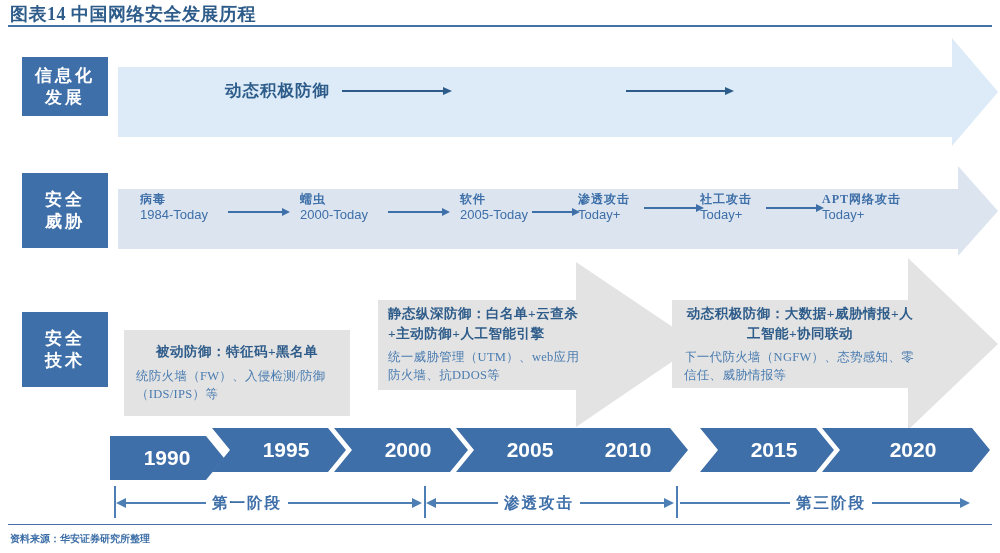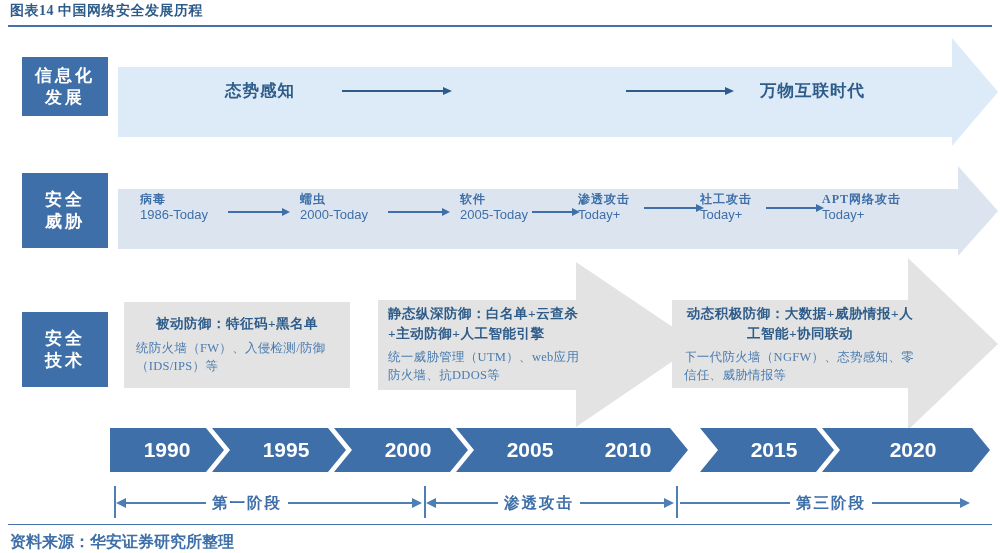--- a/index.html
+++ b/index.html
@@ -8,35 +8,35 @@
     background:#ffffff;
     font-family:"Liberation Serif","DejaVu Serif",serif;
     position:relative;
     overflow:hidden;
   }
   .page{position:absolute;left:0;top:0;width:1000px;height:553px;}
 
   
   .title{
     position:absolute;left:10px;top:2px;
-    font-size:14px;font-weight:bold;color:#2E5C8A;
+    font-size:18px;font-weight:bold;color:#2E5C8A;
     letter-spacing:0.5px;
     font-family:"Liberation Serif","DejaVu Serif",serif;
   }
   .rule-top{
     position:absolute;left:8px;top:25px;width:984px;height:2px;
     background:#4472A8;
   }
   .rule-bottom{
     position:absolute;left:8px;top:524px;width:984px;height:1px;
     background:#4472A8;
   }
   .source{
     position:absolute;left:10px;top:532px;
-    font-size:16px;color:#3E6FA8;font-weight:bold;
+    font-size:10px;color:#3E6FA8;font-weight:bold;
     font-family:"Liberation Serif","DejaVu Serif",serif;
   }
 
   
   .rowlabel{
     position:absolute;
     background:#3F6FA8;
     color:#ffffff;
     display:flex;align-items:center;justify-content:center;
     text-align:center;
@@ -122,20 +122,21 @@
     border-top:4px solid transparent;
     border-bottom:4px solid transparent;
     border-left:8px solid #3E6FA8;
   }
 
   
   .tech-plain{
     position:absolute;background:#E3E3E3;
     box-sizing:border-box;
     padding:12px 12px 8px 12px;
+    margin-top:28px;
   }
   .tech-arrow{
     position:absolute;
   }
   .tech-arrow svg{position:absolute;left:0;top:0;}
   .tech-arrow .txt{position:absolute;box-sizing:border-box;}
   .tech-h{
     font-size:13.5px;font-weight:bold;color:#2E5C8A;
     letter-spacing:0.5px;line-height:1.45;
     font-family:"Liberation Serif","DejaVu Serif",serif;
@@ -157,20 +158,21 @@
     font-family:"Liberation Sans","DejaVu Sans",sans-serif;
     display:flex;align-items:center;justify-content:center;
     box-sizing:border-box;
   }
   .chev.mid{
     clip-path:polygon(0 0, calc(100% - 18px) 0, 100% 50%, calc(100% - 18px) 100%, 0 100%, 18px 50%);
     padding-left:14px;
   }
   .chev.first{
     clip-path:polygon(0 0, calc(100% - 18px) 0, 100% 50%, calc(100% - 18px) 100%, 0 100%);
+    margin-top:8px;
   }
 
   
   .phase-wrap{position:absolute;top:478px;height:34px;}
   .phase-line{
     position:absolute;top:16px;height:1.6px;background:#4D7FB5;
   }
   .vtick{position:absolute;width:1.8px;background:#4D7FB5;}
   .arrowL{
     position:absolute;width:0;height:0;
@@ -205,48 +207,47 @@
     <div class="head"></div>
   </div>
 
   <div class="rowlabel" id="label-info">
     <div>
       <span>信息化</span><br>
       <span>发展</span>
     </div>
   </div>
 
-  <div class="era" style="left:225px;top:80px;">态势感知</div>
+  <div class="era" style="left:225px;top:80px;">动态积极防御</div>
   <div class="era-arrow" style="left:342px;top:86px;width:110px;">
     <div class="ln"></div>
     <div class="tip"></div>
   </div>
 
   <div class="era-arrow" style="left:626px;top:86px;width:108px;">
     <div class="ln"></div>
     <div class="tip"></div>
   </div>
 
-  <div class="era" style="left:760px;top:80px;">万物互联时代</div>
 
   <div class="band" id="band-threat">
     <div class="tail"></div>
     <div class="head"></div>
   </div>
 
   <div class="rowlabel" id="label-threat">
     <div>
       <span>安全</span><br>
       <span>威胁</span>
     </div>
   </div>
 
   <div class="threat" style="left:140px;top:192px;">
     <span class="t1">病毒</span>
-    <span class="t2">1986-Today</span>
+    <span class="t2">1984-Today</span>
   </div>
   <div class="thr-arrow" style="left:228px;top:208px;width:62px;">
     <div class="ln"></div>
     <div class="tip"></div>
   </div>
 
   <div class="threat" style="left:300px;top:192px;">
     <span class="t1">蠕虫</span>
     <span class="t2">2000-Today</span>
   </div>

